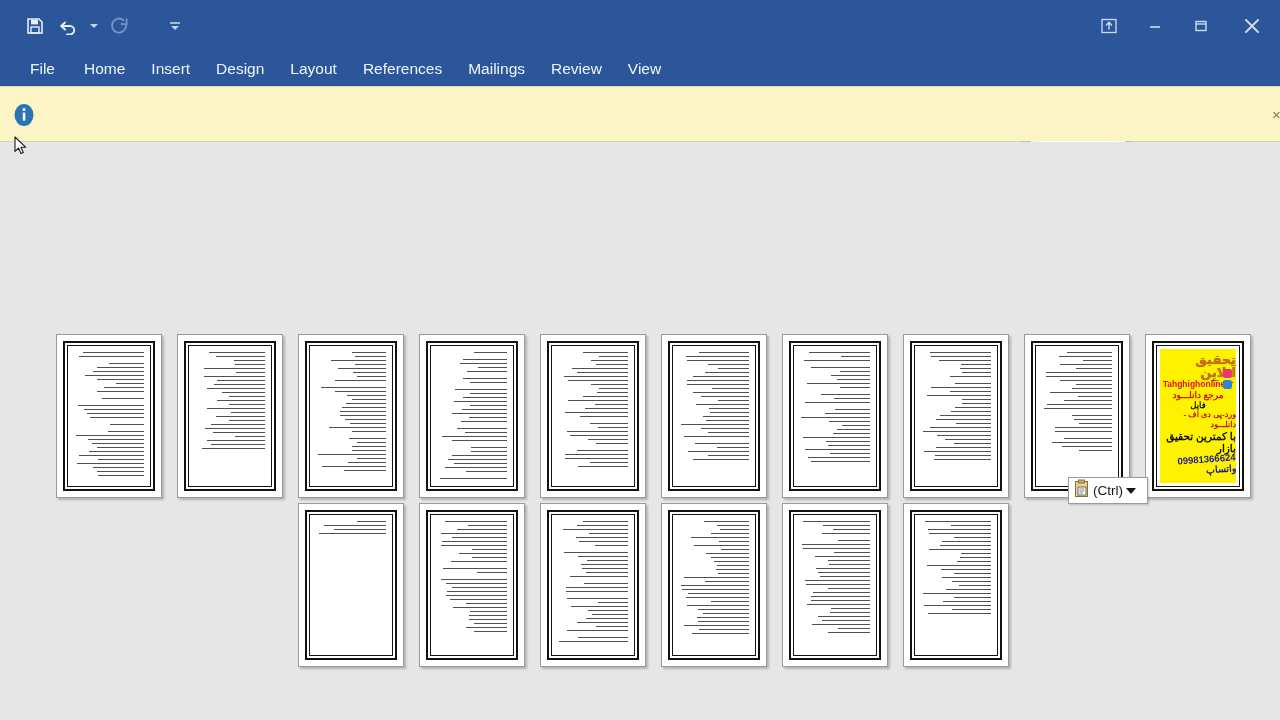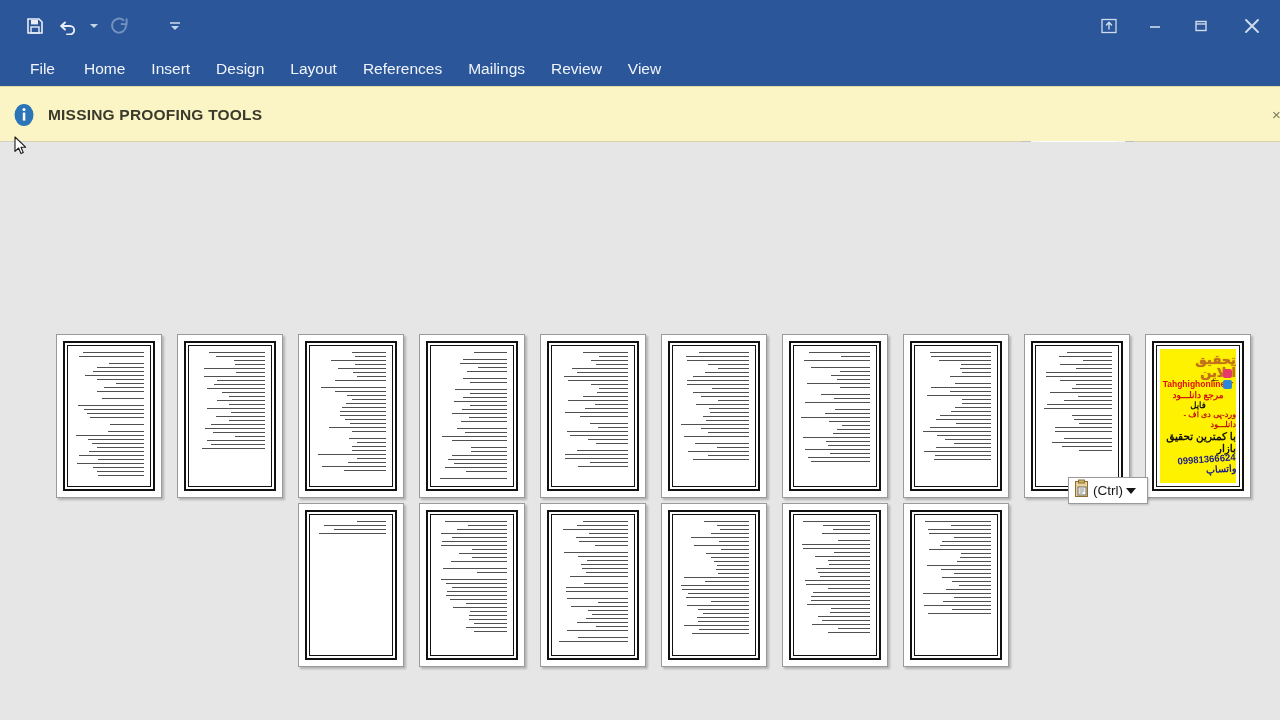--- a/index.html
+++ b/index.html
@@ -344,21 +344,20 @@
   </div>
 
   <div class="notifbar">
     <div class="notif-info">
       <svg width="26" height="26" viewBox="0 0 26 26">
           <ellipse cx="13" cy="13" rx="9.5" ry="11" fill="#2b74b8"></ellipse>
           <circle cx="13" cy="7.6" r="1.5" fill="#ffffff"></circle>
           <rect x="11.8" y="10.6" width="2.5" height="8" fill="#ffffff"></rect>
         </svg>
     </div>
-    <div class="notif-strong">MISSING PROOFING TOOLS</div>
   </div>
   <div class="notif-close">×</div>
 
   <div class="tabselector">
     <svg width="14" height="14" viewBox="0 0 14 14">
         <path d="M4 2.5 V10 H11" fill="none" stroke="#5a5a5a" stroke-width="2.3"></path>
       </svg>
   </div>
 
   <div class="hruler-wrap">

